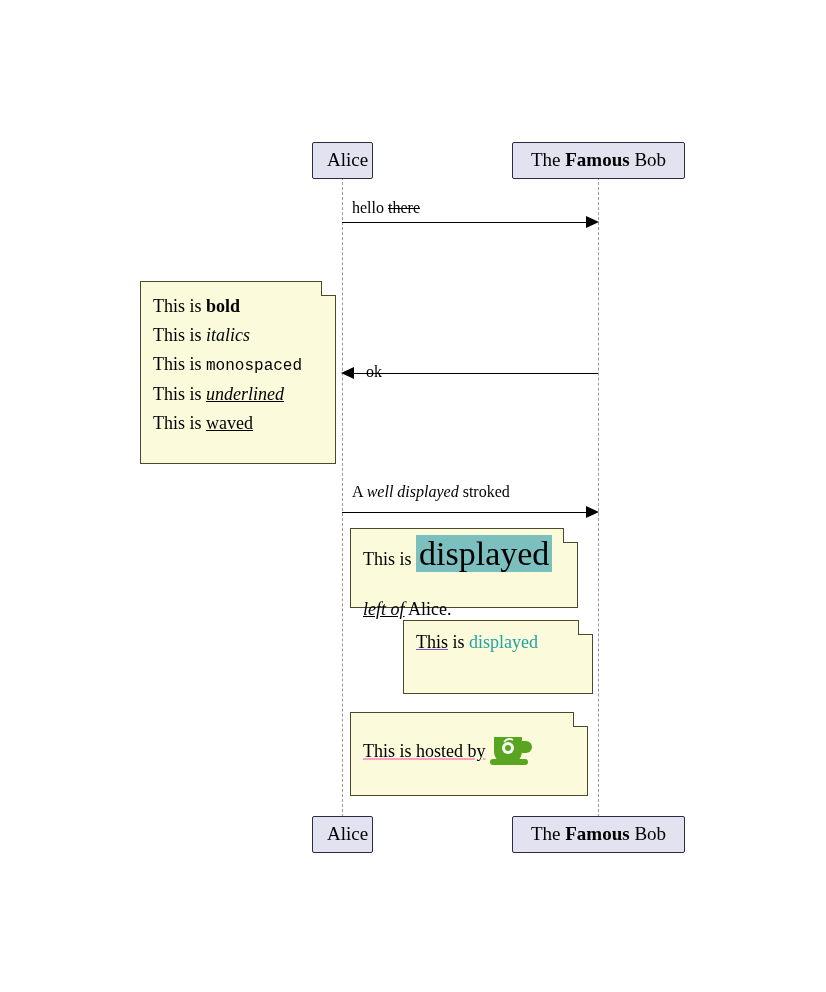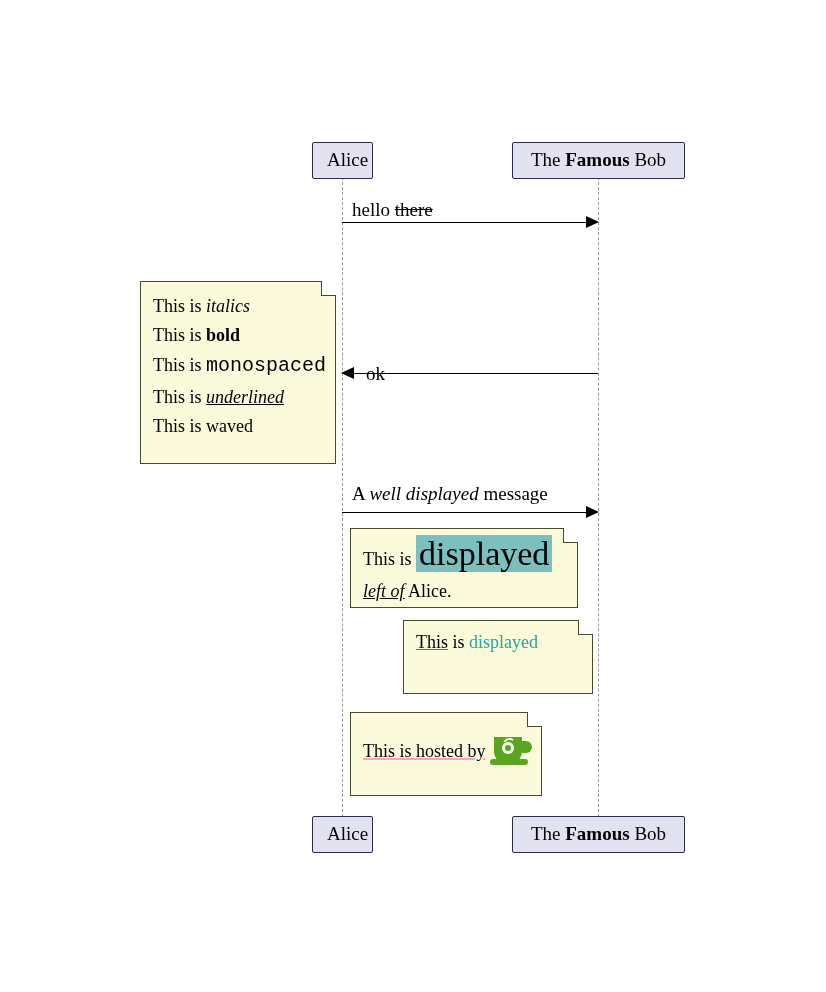--- a/index.html
+++ b/index.html
@@ -53,21 +53,21 @@
     position: absolute;
     width: 0; height: 0;
     border-top: 6px solid transparent;
     border-bottom: 6px solid transparent;
   }
   .arrow-head.right { border-left: 13px solid #000; }
   .arrow-head.left  { border-right: 13px solid #000; }
 
   .msg-label {
     position: absolute;
-    font-size: 19px;
+    font-size: 16px;
     white-space: nowrap;
     line-height: 1;
   }
 
   
   .note {
     position: absolute;
     background: #FBFBDC;
     border: 1px solid #4a4a2a;
     box-sizing: border-box;
@@ -82,24 +82,24 @@
     width: 14px;
     height: 14px;
     background: #ffffff;
     border-left: 1px solid #4a4a2a;
     border-bottom: 1px solid #4a4a2a;
   }
   .note .line { white-space: nowrap; }
 
   b, .b { font-weight: bold; text-align: center; }
   i, .i { font-style: italic; }
-  .mono { font-family: "Liberation Mono", monospace; font-size: 20px; }
+  .mono { font-family: "Liberation Mono", monospace; font-size: 16px; }
   .strike { text-decoration: line-through; }
   .under { text-decoration: underline; font-style: italic; }
-  .wave { }
+  .wave { text-decoration: underline; }
 
   .hl-teal {
     background: #7CBFBF;
     font-size: 34px;
     padding: 0 3px;
   }
   .teal-text { color: #24A3A3; }
   .magenta-text { color: #C0189C; font-weight: bold; }
   .pink-under {
     text-decoration: underline;
@@ -139,66 +139,66 @@
 
   <div class="msg-label" style="left:352px; top:200px;">
     <span>hello </span><span class="strike">there</span>
   </div>
   <div class="msg-line" style="left:342px; top:222px; width:245px;"></div>
   <div class="arrow-head right" style="left:586px; top:216px;"></div>
 
   <div class="note" style="left:140px; top:281px; width:196px; height:183px;">
     <div class="fold"></div>
     <div class="line">
+      <span>This is </span><b>bold</b>
+    </div>
+    <div class="line">
       <span>This is </span><i>italics</i>
-    </div>
-    <div class="line">
-      <span>This is </span><b>bold</b>
     </div>
     <div class="line">
       <span>This is </span><span class="mono">monospaced</span>
     </div>
     <div class="line">
       <span>This is </span><span class="under">underlined</span>
     </div>
     <div class="line">
       <span>This is </span><span class="wave">waved</span>
     </div>
   </div>
 
   <div class="msg-label" style="left:366px; top:364px;">
     <span>ok</span>
   </div>
   <div class="msg-line" style="left:354px; top:373px; width:244px;"></div>
   <div class="arrow-head left" style="left:341px; top:367px;"></div>
 
   <div class="msg-label" style="left:352px; top:484px;">
-    <span>A </span><i>well displayed</i><span> message</span>
+    <span>A </span><i>well displayed</i><span> stroked</span>
   </div>
   <div class="msg-line" style="left:342px; top:512px; width:245px;"></div>
   <div class="arrow-head right" style="left:586px; top:506px;"></div>
 
   <div class="note" style="left:350px; top:528px; width:228px; height:80px; padding-top:6px; line-height:1.45;">
     <div class="fold"></div>
     <div class="line" style="line-height:1.1;">
       <span>This is </span><span class="hl-teal">displayed</span>
     </div>
-    <div class="line" style="margin-top:6px;">
+    <div class="line" style="margin-top:24px;">
       <span class="under">left of</span><span> Alice.</span>
     </div>
   </div>
 
   <div class="note" style="left:403px; top:620px; width:190px; height:74px; padding-top:8px; line-height:1.5;">
     <div class="fold"></div>
     <div class="line">
       <span class="purple-under">This</span><span> is </span><span class="teal-text">displayed</span>
     </div>
   </div>
 
-  <div class="note" style="left:350px; top:712px; width:192px; height:84px; padding-top:20px;">
+  <div class="note" style="left:350px; top:712px; width:238px; height:84px; padding-top:20px;">
     <div class="fold"></div>
     <div class="line">
       <span class="pink-under">This is hosted by</span>
       <span class="cup-icon">
         <svg width="44" height="34" viewBox="0 0 44 34" xmlns="http://www.w3.org/2000/svg">
           <path d="M4 4 h28 v14 a14 14 0 0 1 -28 0 z" fill="#5AA520"></path>
           <path d="M32 8 h4 a6 6 0 0 1 0 12 h-4 z" fill="#5AA520"></path>
           <path d="M3 26 h32 a3 3 0 0 1 0 6 h-32 a3 3 0 0 1 0 -6 z" fill="#5AA520"></path>
           <circle cx="18" cy="15" r="6" fill="#ffffff" opacity="0.95"></circle>
           <circle cx="18" cy="15" r="3" fill="#5AA520"></circle>

